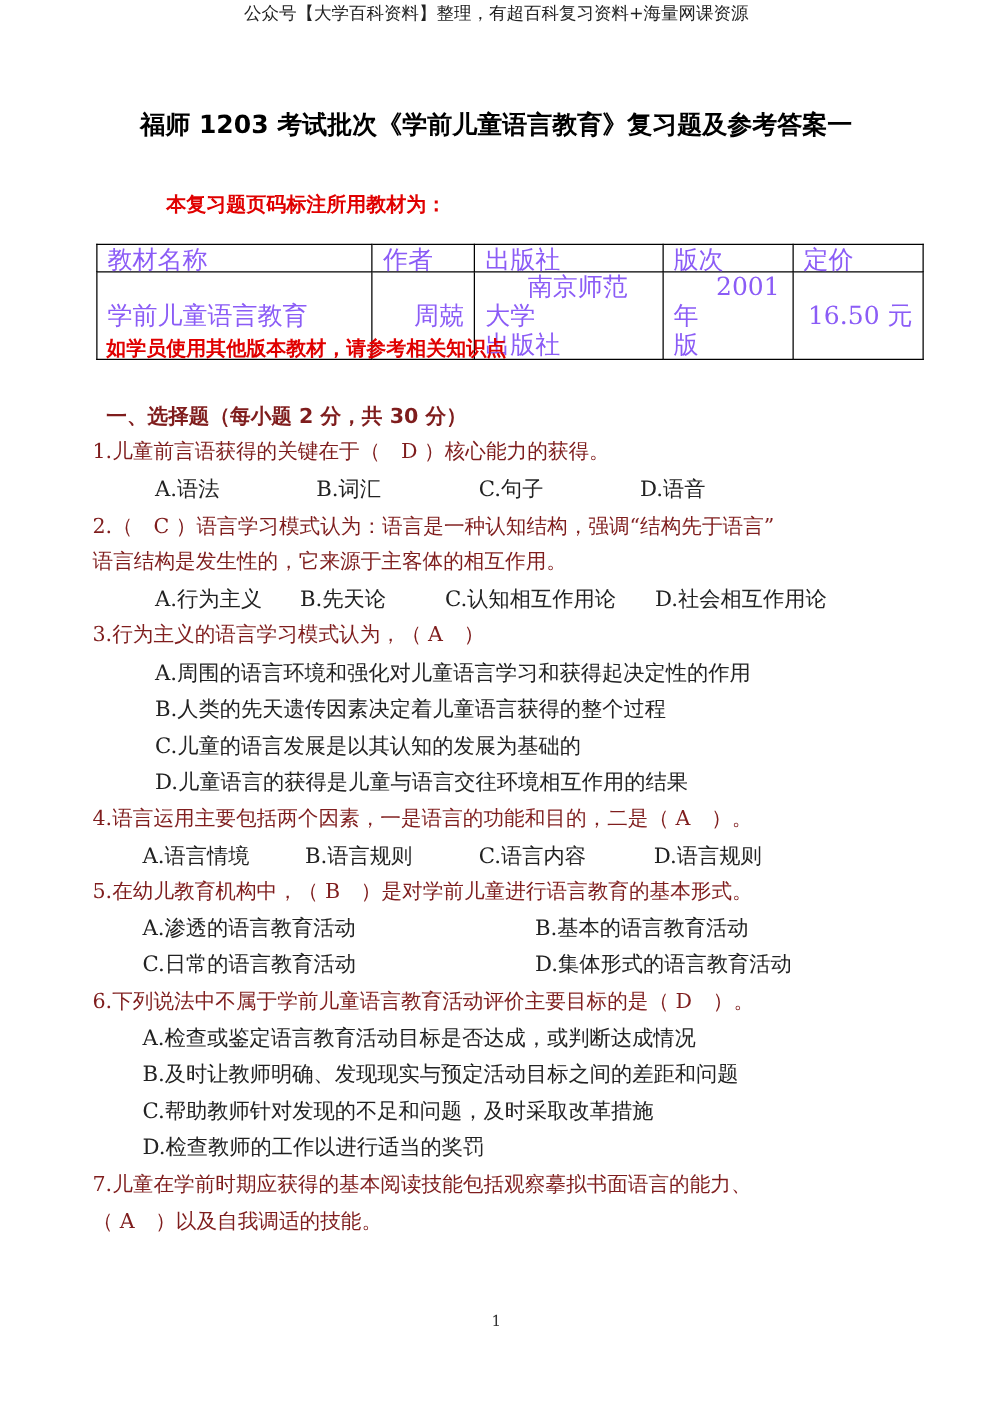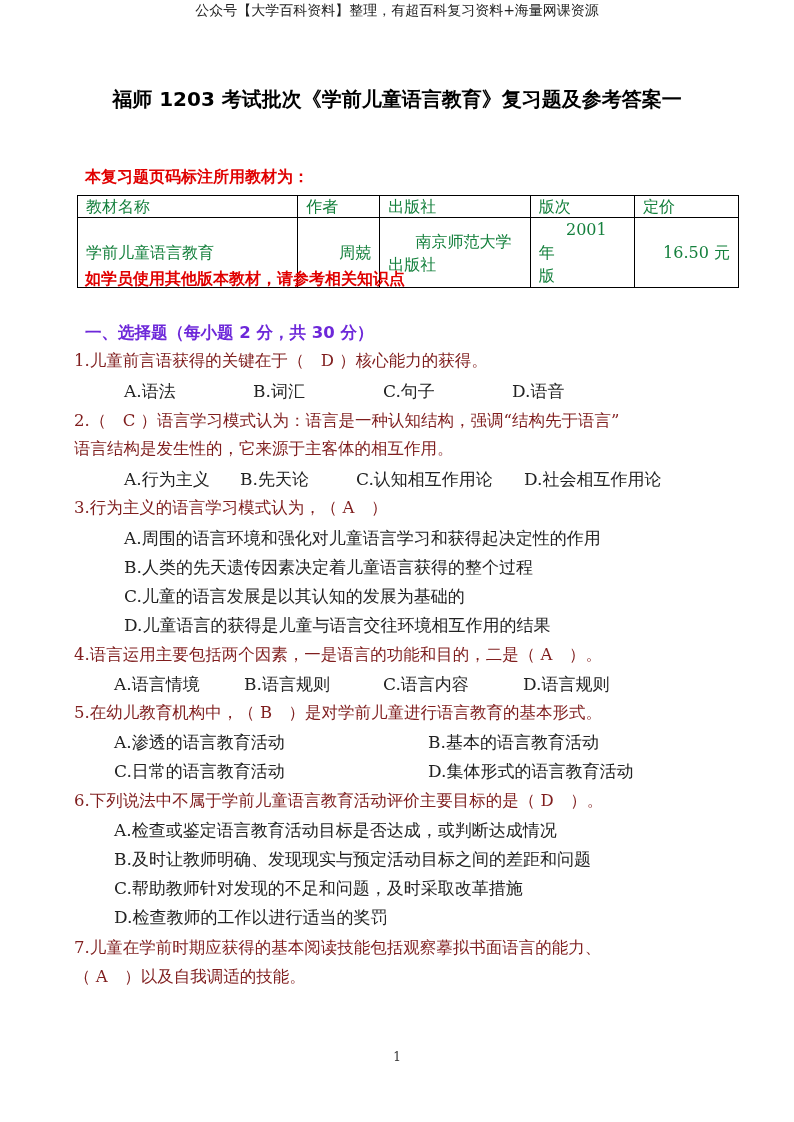--- a/index.html
+++ b/index.html
@@ -5,34 +5,34 @@
   html, body { margin: 0; padding: 0; background: #ffffff; }
   body { width: 794px; height: 1122px; position: relative; overflow: hidden;
          font-family: "DejaVu Serif", "Liberation Serif", serif; color: #111; }
   .header-note { position: absolute; top: 2px; left: 0; width: 794px; text-align: center;
          font-size: 14px; color: #222; letter-spacing: 0; }
   .title { position: absolute; top: 86px; left: 0; width: 794px; text-align: center;
          font-family: "DejaVu Sans", "Liberation Sans", sans-serif; font-weight: bold;
          font-size: 20px; color: #000; }
   .red-note { position: absolute; left: 85px; font-family: "DejaVu Sans", "Liberation Sans", sans-serif;
          font-weight: bold; font-size: 16px; color: #e00000; }
-  .red1 { top: 167px; }
+  .red1 { top: 154px; margin-left: 48px; }
   .red2 { top: 269px; }
   table.book { position: absolute; top: 195px; left: 77px; width: 662px;
-         border-collapse: collapse; font-size: 16px; color: #15803d; }
+         border-collapse: collapse; font-size: 20px; color: #8b5cf6; }
   table.book td, table.book th { border: 1.5px solid #000; padding: 0 8px; font-weight: normal; text-align: left; vertical-align: middle; }
   table.book tr.hrow { height: 22px; }
   table.book tr.hrow th { line-height: 20px; }
   table.book tr.drow { height: 49px; }
   table.book tr.drow td { line-height: 23px; }
   .c1 { width: 201px; } .c2 { width: 64px; } .c3 { width: 132px; } .c4 { width: 86px; } .c5 { width: 86px; }
   .right { text-align: right !important; margin-left: 32px; }
   .indent1 { text-indent: 1.7em; display: block; }
   .section { position: absolute; top: 322px; left: 85px; font-family: "DejaVu Sans", "Liberation Sans", sans-serif;
-         font-weight: bold; font-size: 16.5px; color: #6d28d9; }
+         font-weight: bold; font-size: 16.5px; color: #7f1d1d; }
   .q { position: absolute; left: 74px; font-size: 16.5px; color: #7f1d1d; white-space: nowrap; }
   .opt { position: absolute; font-size: 17px; color: #222; white-space: nowrap; }
   .page-num { position: absolute; top: 1050px; left: 0; width: 794px; text-align: center; font-size: 12px; color: #333; }
 </style>
 </head>
 <body>
 
 <div class="header-note">公众号【大学百科资料】整理，有超百科复习资料+海量网课资源</div>
 
 <div class="title">福师 1203 考试批次《学前儿童语言教育》复习题及参考答案一</div>

